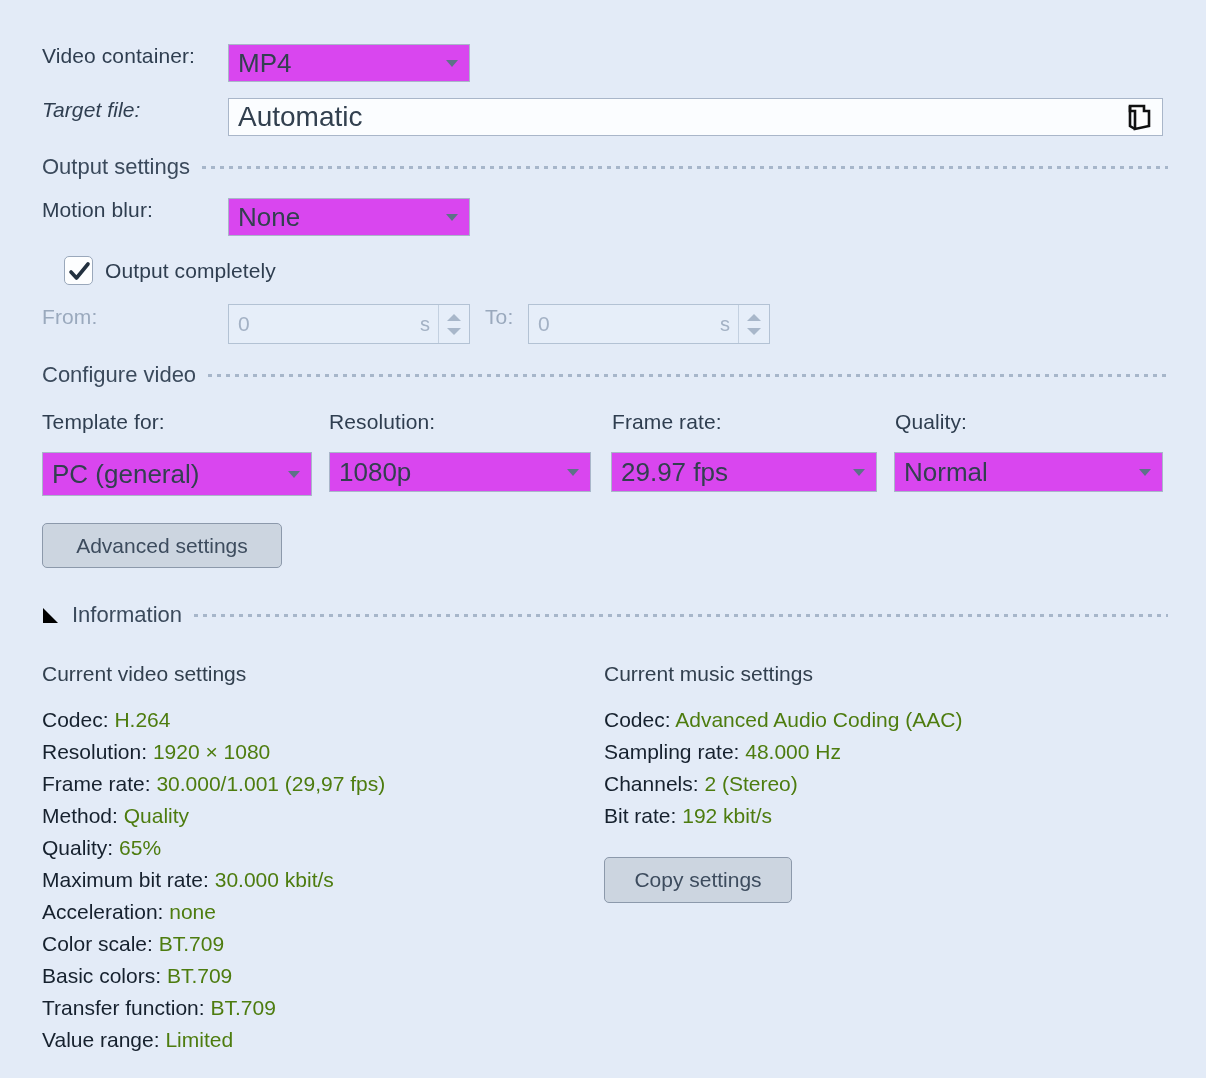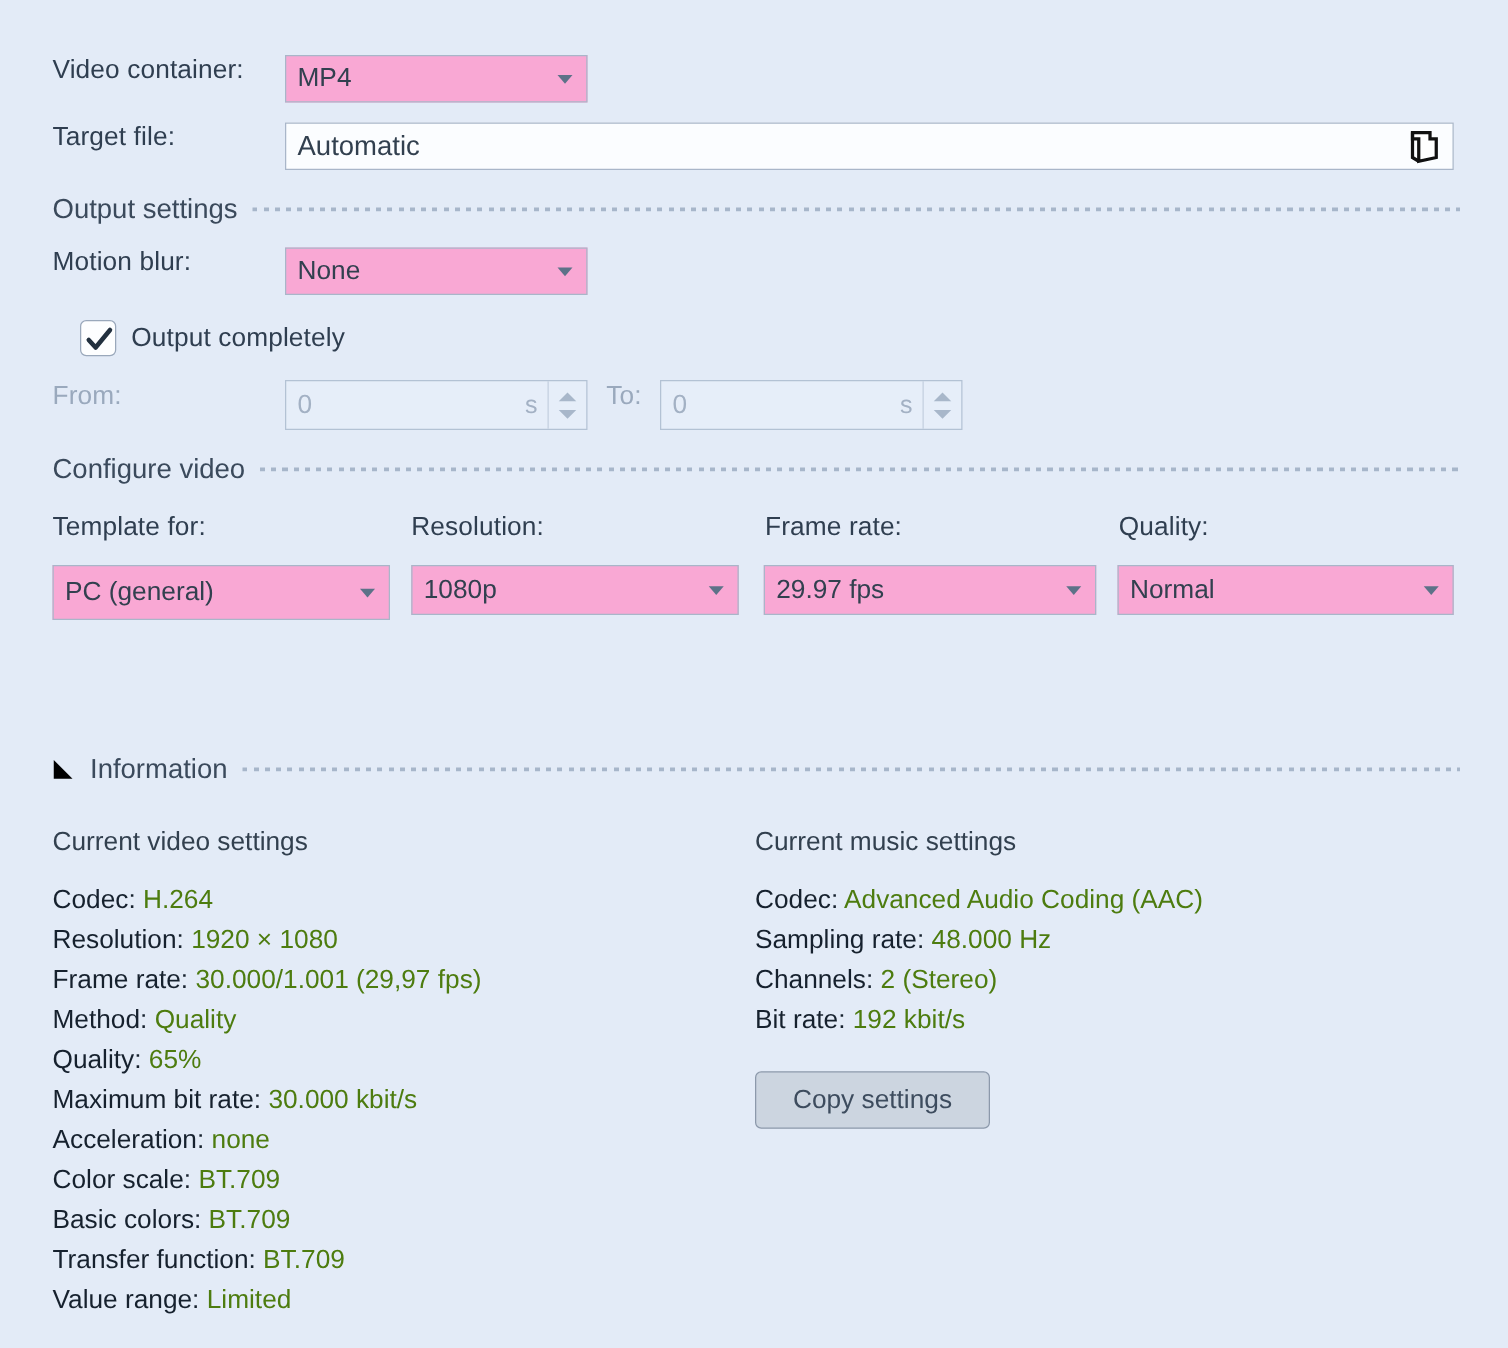--- a/index.html
+++ b/index.html
@@ -32,26 +32,26 @@
     color: #2f3e50;
     letter-spacing: 0.1px;
     white-space: nowrap;
   }
   .label.disabled { color: #9aa9bd; }
 
   
   .combo {
     position: relative;
     box-sizing: border-box;
-    background: #f9a8d4;
+    background: #d946ef;
     border: 1px solid #a9b6c9;
     display: flex;
     align-items: center;
     padding: 0 30px 0 9px;
-    font-size: 21px;
+    font-size: 26px;
     color: #32404f;
     height: 38px;
     cursor: default;
   }
   .combo .cval {
     white-space: nowrap;
     overflow: hidden;
   }
   .combo .arrow {
     position: absolute;
@@ -67,21 +67,21 @@
 
   
   .textfield {
     position: relative;
     box-sizing: border-box;
     background: #fbfdff;
     border: 1px solid #a9b6c9;
     display: flex;
     align-items: center;
     padding: 0 40px 0 9px;
-    font-size: 22px;
+    font-size: 28px;
     color: #32404f;
     height: 38px;
   }
 
   
   .folder-icon {
     position: absolute;
     right: 8px;
     top: 50%;
     margin-top: -15px;
@@ -196,21 +196,21 @@
 <div class="page">
 
   <div class="row" style="left:42px; top:44px;">
     <span class="label">Video container:</span>
   </div>
   <div class="combo" style="position:absolute; left:228px; top:44px; width:242px;">
     <span class="cval">MP4</span>
     <span class="arrow"></span>
   </div>
 
-  <div class="row" style="left:42px; top:98px;">
+  <div class="row" style="left:42px; top:98px;font-style:italic;">
     <span class="label">Target file:</span>
   </div>
   <div class="textfield" style="position:absolute; left:228px; top:98px; width:935px;">
     <span class="cval">Automatic</span>
     <span class="folder-icon">
       <svg width="28" height="30" viewBox="0 0 28 30">
         <path d="M4 4 L18 4 L18 9 L23 9 L23 24 L9 27 L9 9 L4 9 Z" fill="#ffffff" stroke="#111111" stroke-width="2.6" stroke-linejoin="miter"></path>
         <path d="M4 4 L4 24 L9 27" fill="none" stroke="#111111" stroke-width="2.6"></path>
       </svg>
     </span>
@@ -289,20 +289,23 @@
   </div>
   <div class="combo" style="position:absolute; left:611px; top:452px; width:266px; height:40px;">
     <span class="cval">29.97 fps</span>
     <span class="arrow"></span>
   </div>
   <div class="combo" style="position:absolute; left:894px; top:452px; width:269px; height:40px;">
     <span class="cval">Normal</span>
     <span class="arrow"></span>
   </div>
 
+  <div class="btn" style="left:42px; top:523px; width:240px; height:45px;">
+    <span>Advanced settings</span>
+  </div>
 
   <div class="section" style="left:43px; top:602px; width:1125px;">
     <span class="tri-collapse"></span>
     <span class="stitle">Information</span>
     <span class="dots"></span>
   </div>
 
   <div class="info-col" style="left:42px; top:662px; width:540px;">
     <div class="info-head">Current video settings</div>
 

